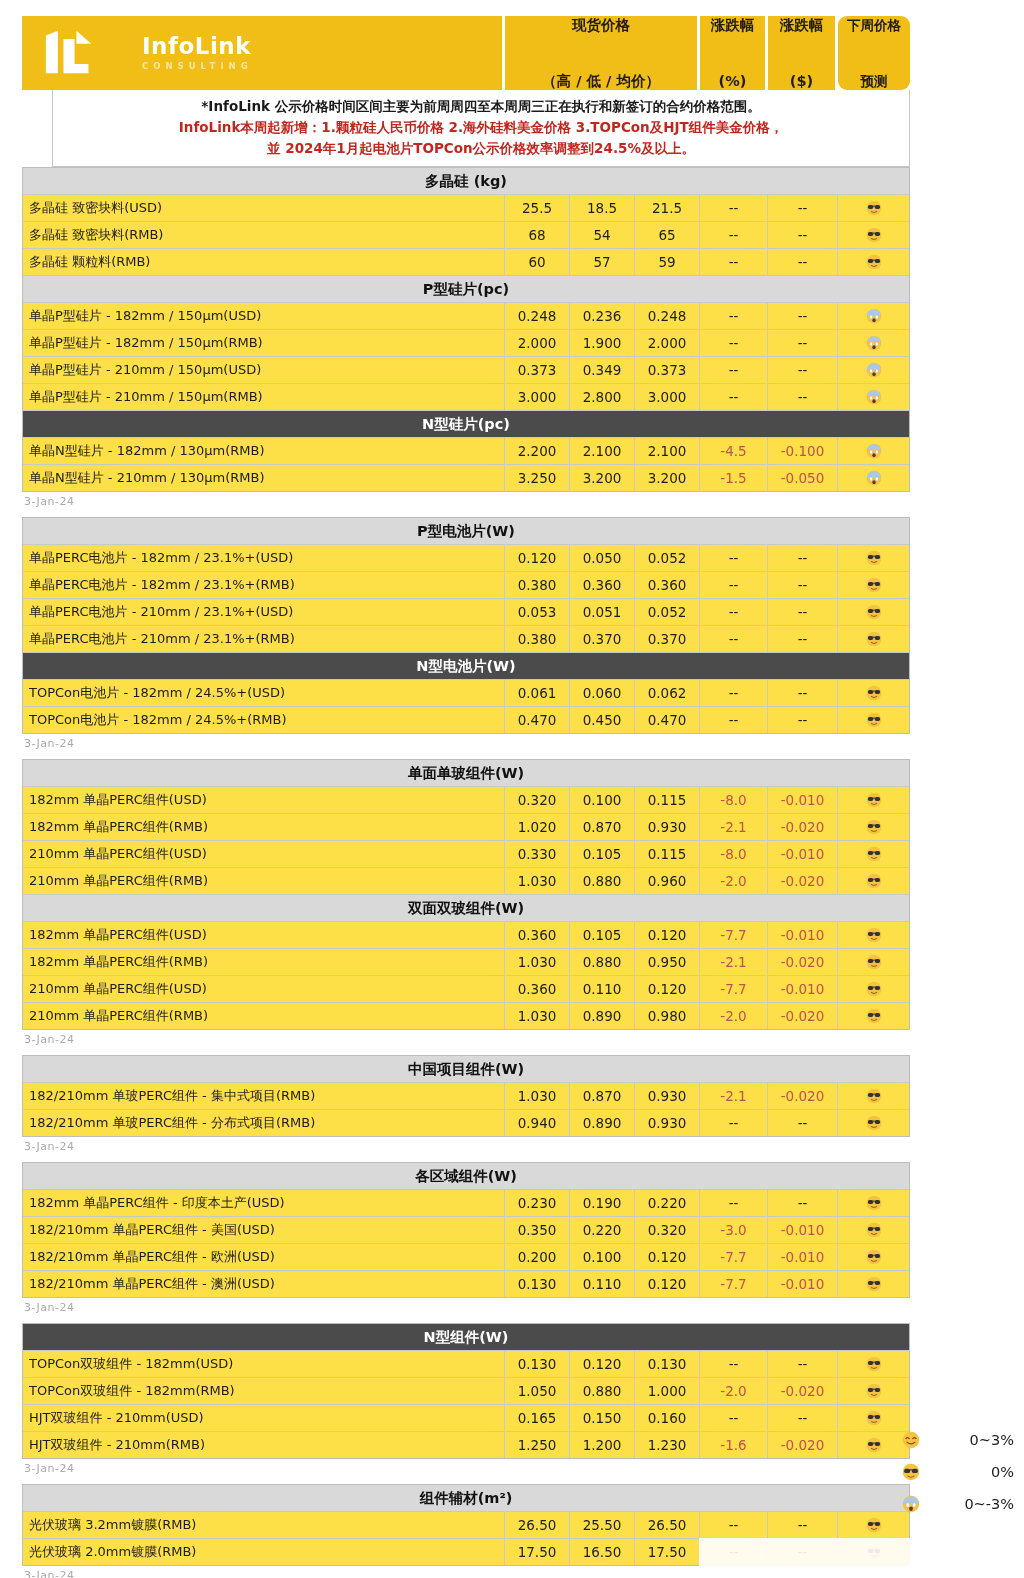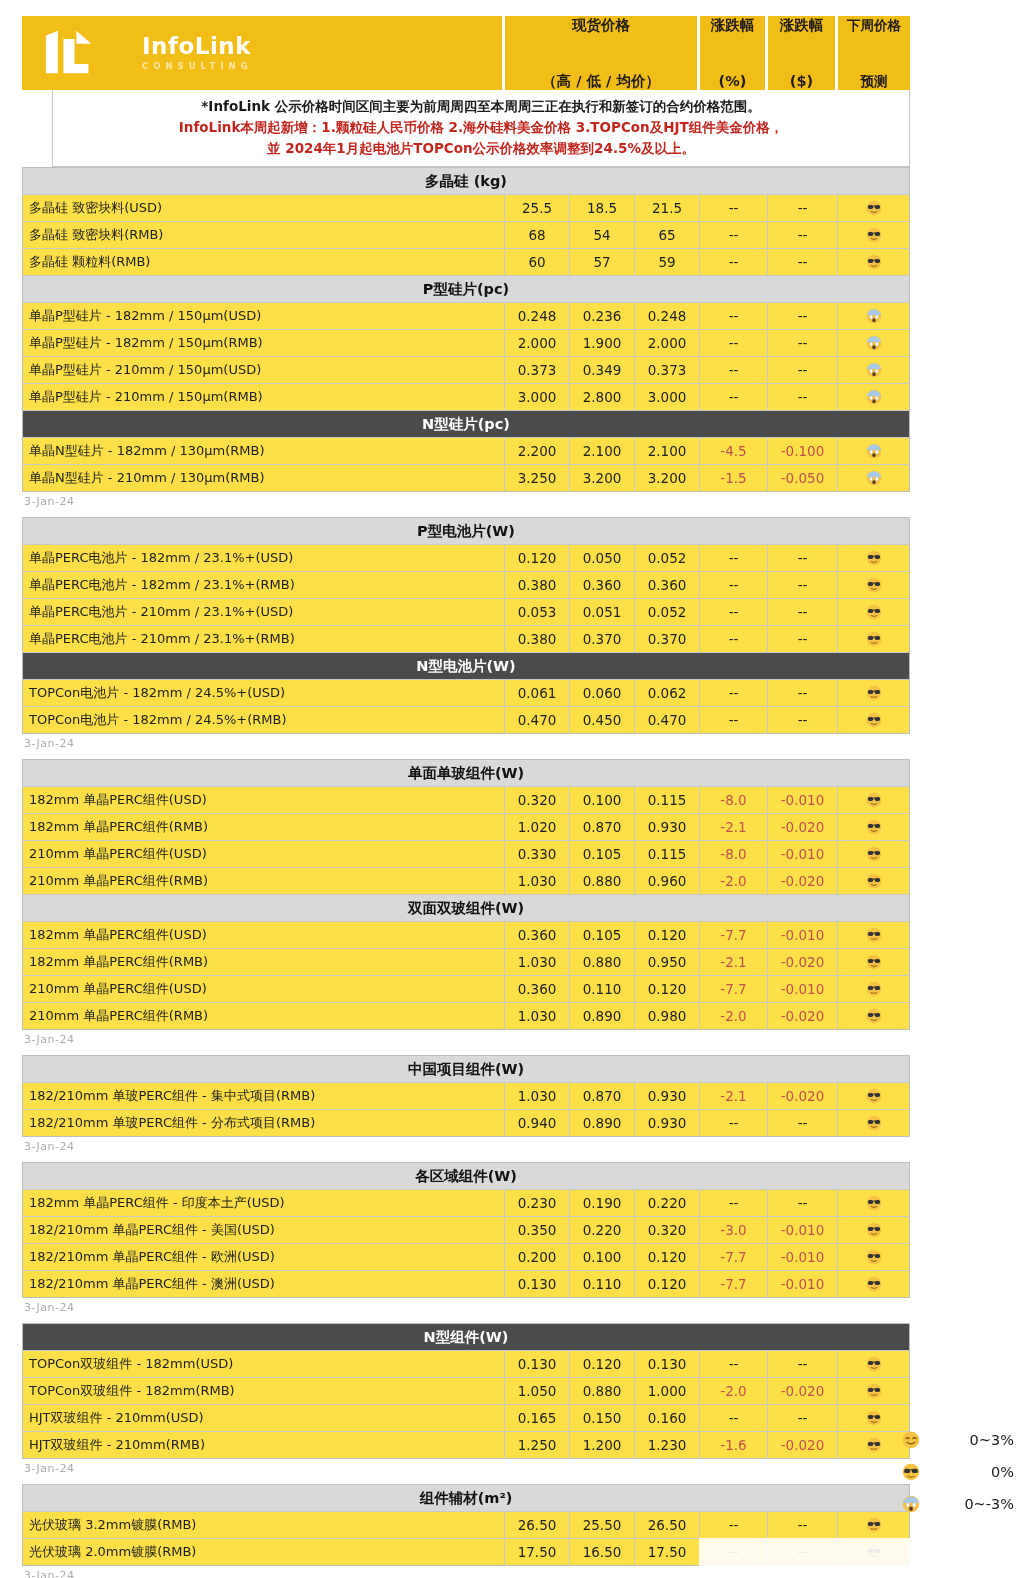--- a/index.html
+++ b/index.html
@@ -17,21 +17,21 @@
   .band .bcell + .bcell{margin-left:3px;}
   .logo-cell{width:480px;display:flex;align-items:center;padding-left:22px;}
   .brand-text{margin-left:12px;line-height:1;}
   .brand-name{color:#ffffff;font-weight:bold;font-size:23px;letter-spacing:.5px;}
   .brand-sub{color:rgba(255,255,255,.62);font-size:8.5px;letter-spacing:5px;margin-top:4px;font-weight:bold;}
   .hcell{display:flex;flex-direction:column;justify-content:center;text-align:center;
          color:#221c10;font-weight:bold;font-size:14.5px;line-height:20px;}
   .h-spot{width:192px;}
   .h-pct{width:65px;}
   .h-usd{width:67px;}
-  .h-fc{width:72px;font-size:13.5px;}
+  .h-fc{width:72px;font-size:13.5px;border-radius:9px;}
 
   
   .notes{border:1px solid #c6c6c6;border-top:none;box-sizing:border-box;
          text-align:center;padding:6px 4px 7px;margin-left:30px;}
   .note{font-size:13.5px;font-weight:bold;line-height:21px;color:#1a1a1a;}
   .note.red{color:#C2261F;}
 
   
   .group{border:1px solid #bdbdbd;box-sizing:border-box;}
   .sec-head{height:26px;line-height:26px;text-align:center;background:#D9D9D9;

